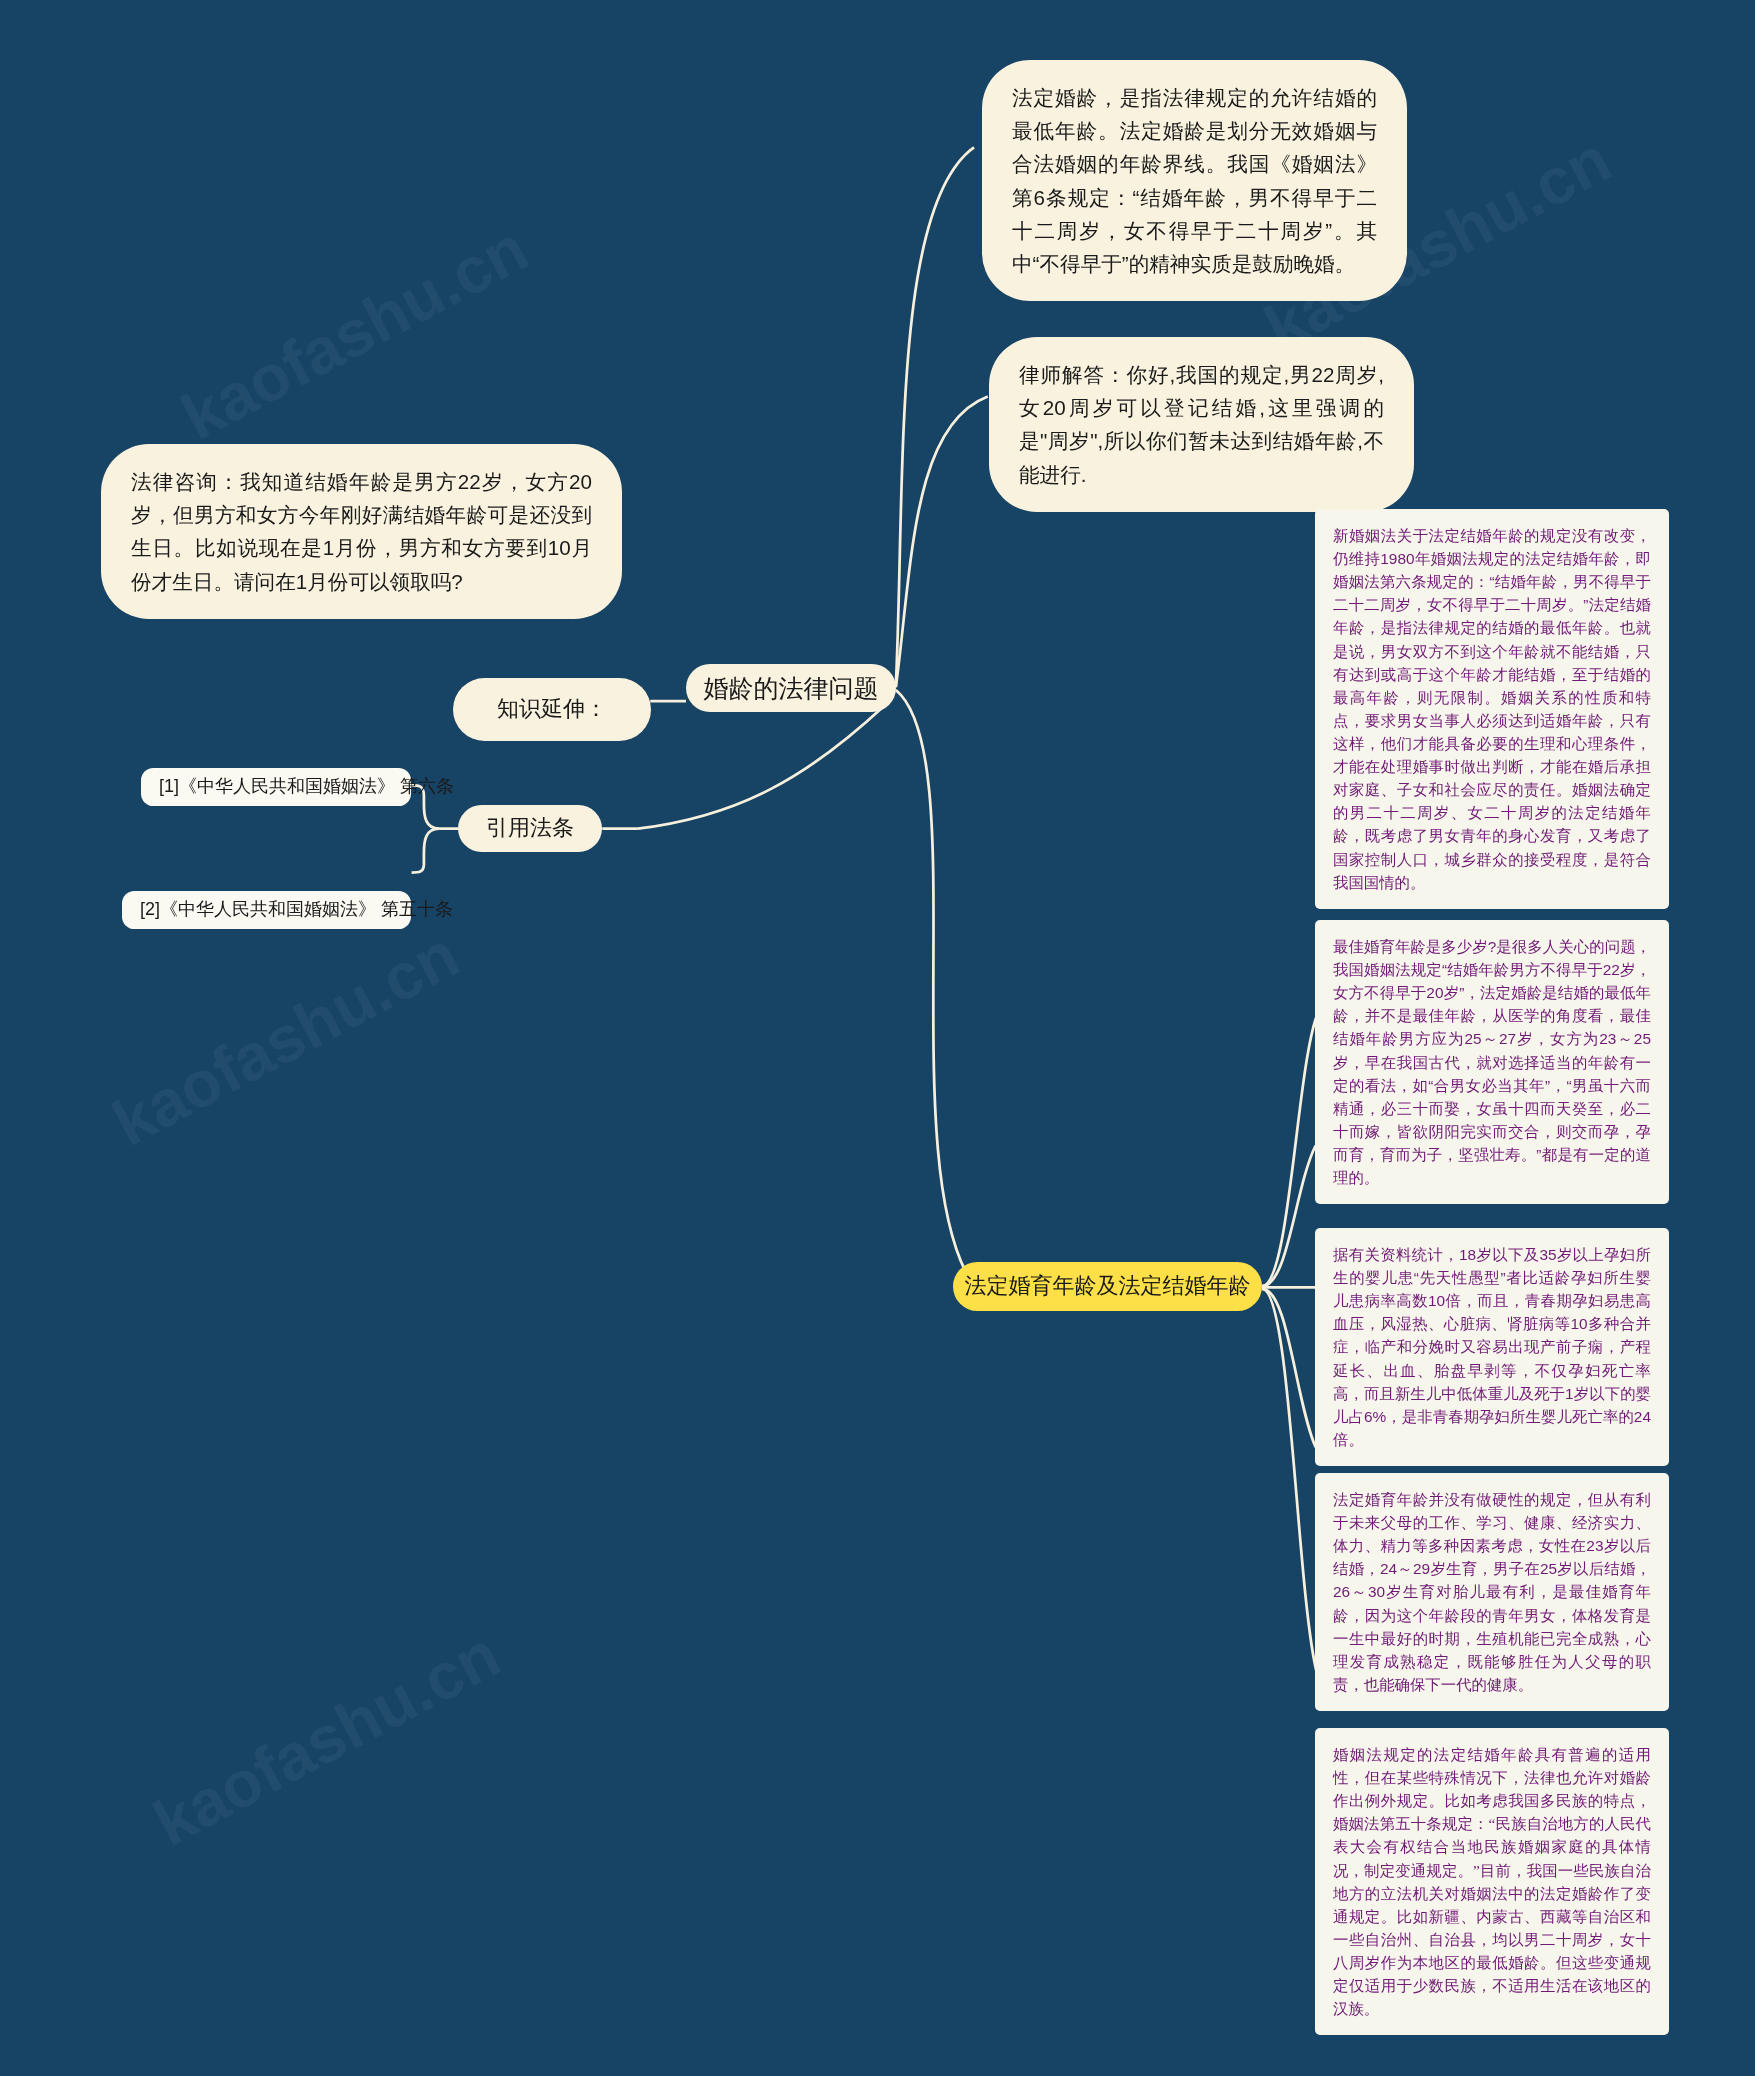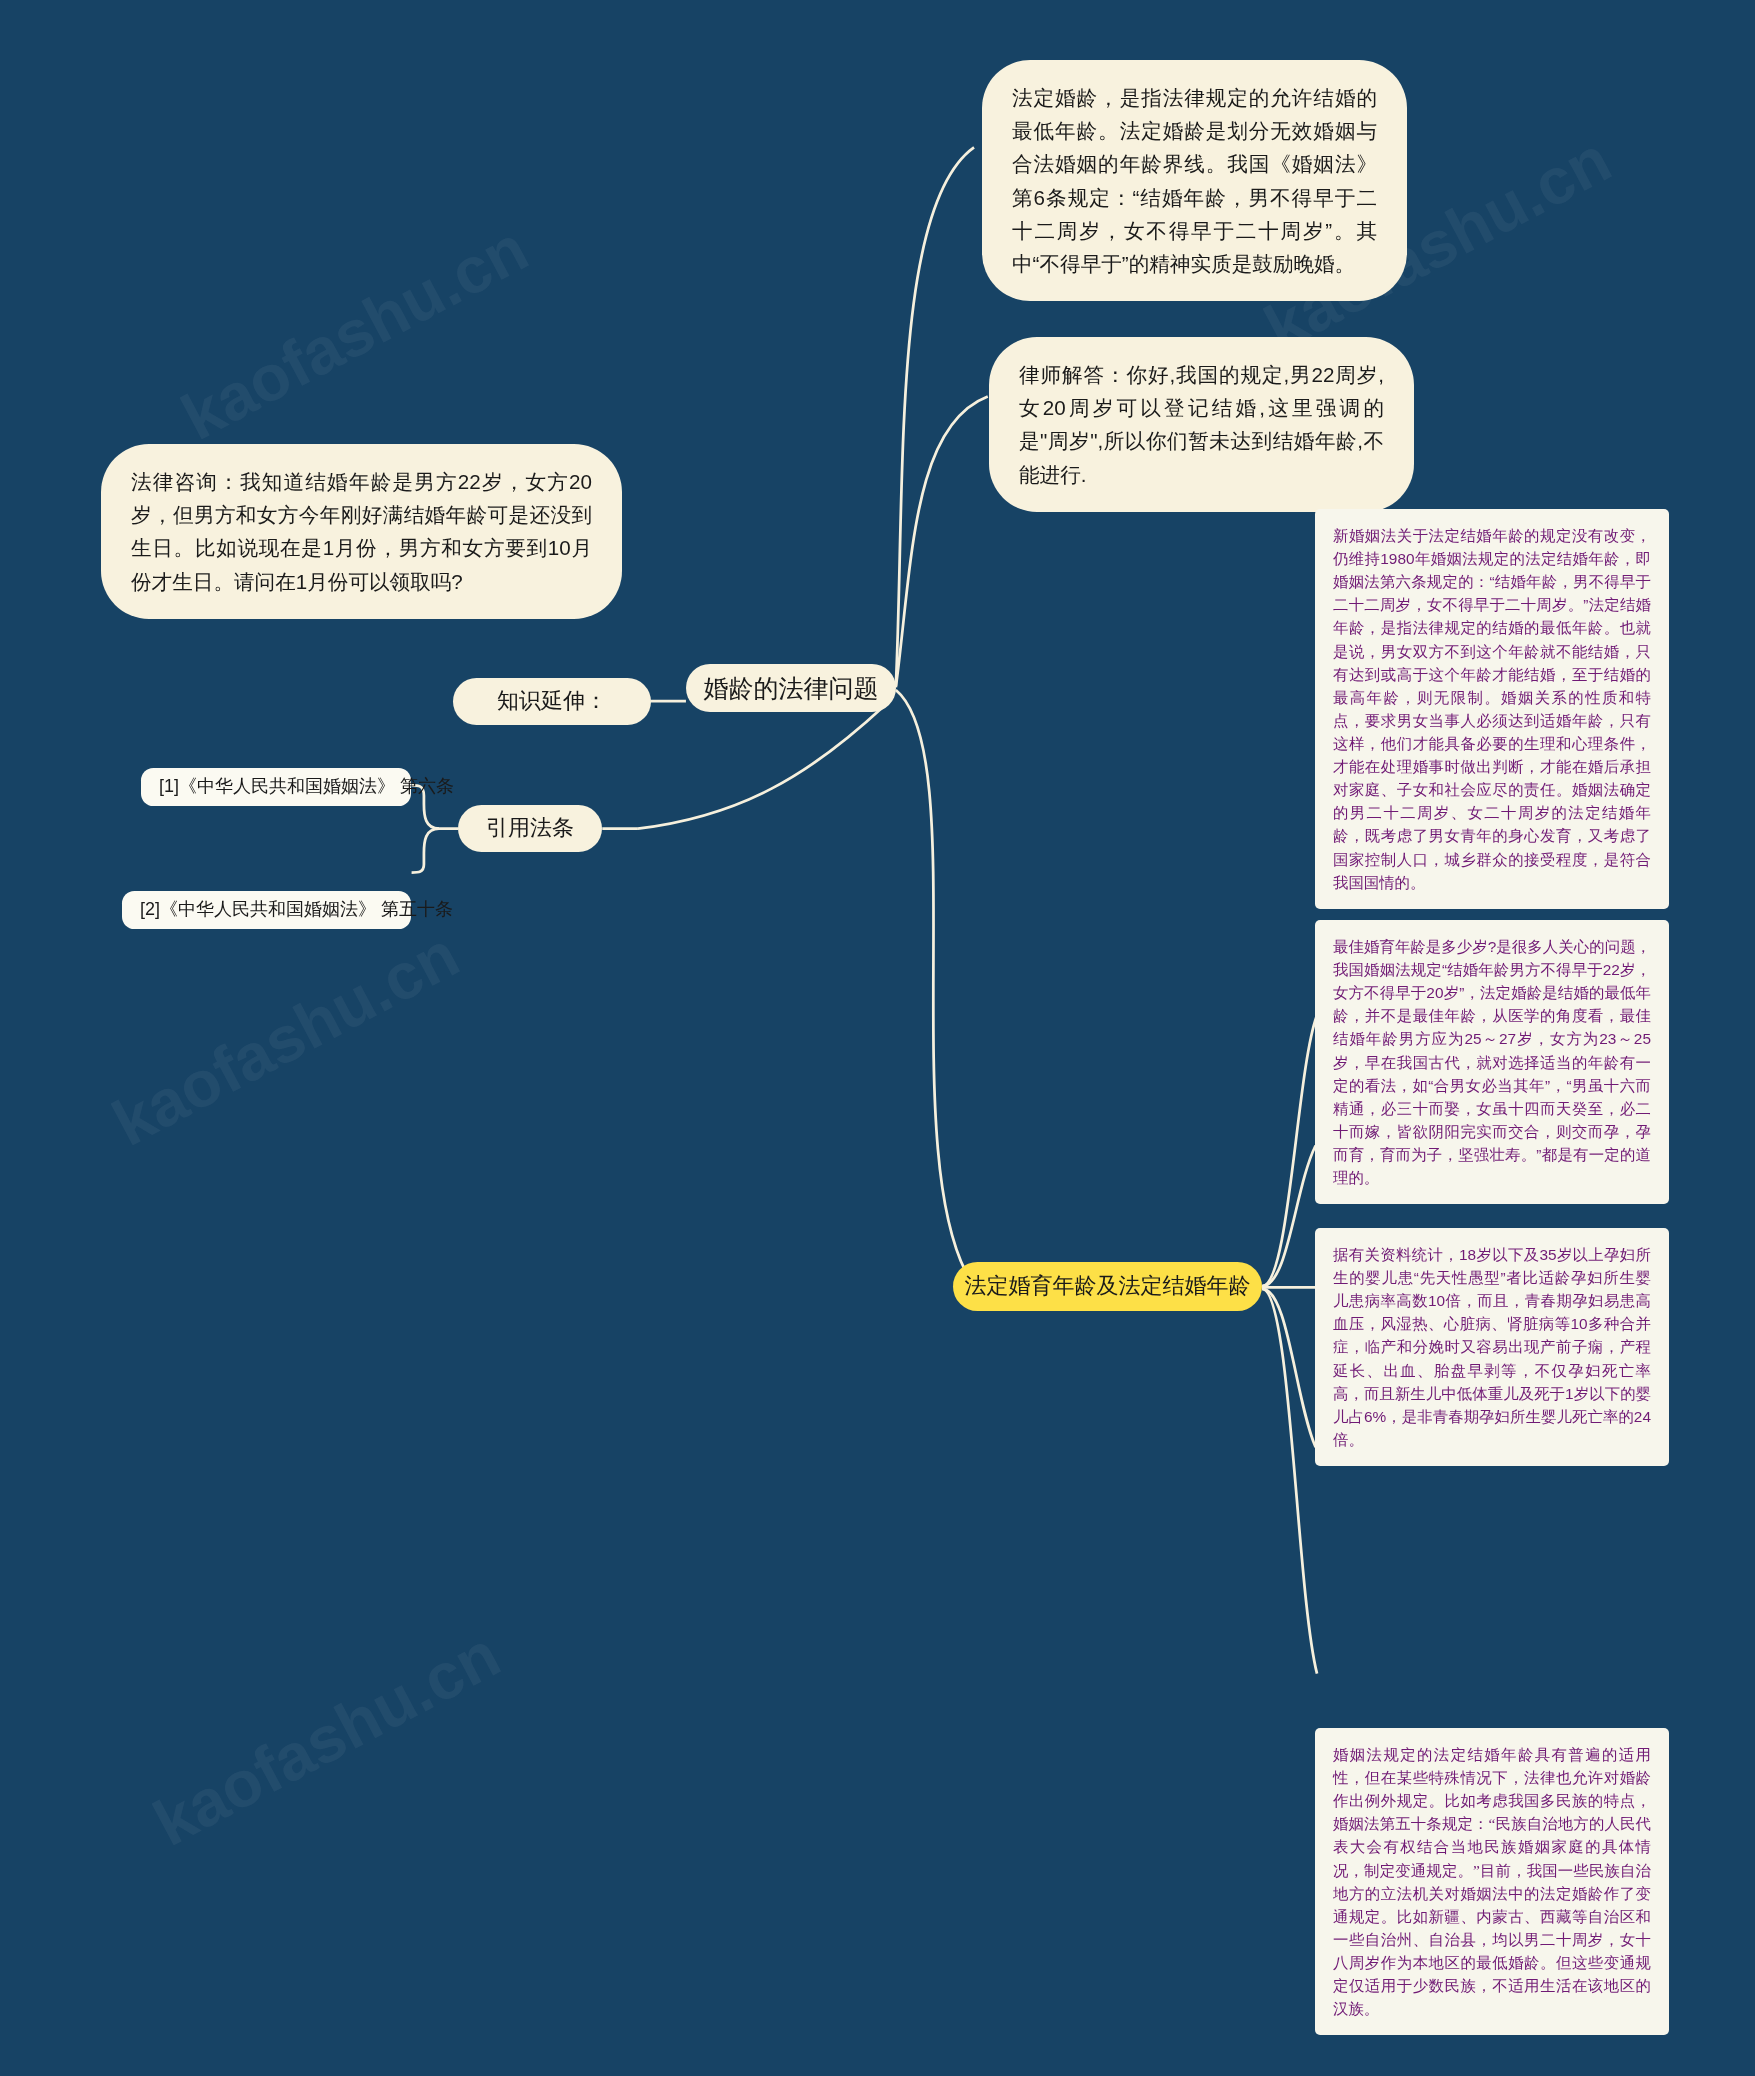--- a/index.html
+++ b/index.html
@@ -123,21 +123,21 @@
     <path d="M1840 1875 C1878 1875, 1888 1730, 1918 1670" stroke="#f6f0dd"></path>
     <path d="M1840 1877 L1920 1877" stroke="#f6f0dd"></path>
     <path d="M1840 1879 C1878 1879, 1888 2040, 1918 2110" stroke="#f6f0dd"></path>
     <path d="M1840 1879 C1882 1879, 1890 2320, 1920 2440" stroke="#f6f0dd"></path>
   </svg>
 
   <div class="node pill root" style="left: 686px; top: 664px; width: 210px; height: 48px; background: rgb(248, 242, 222);">
     <span>婚龄的法律问题</span>
   </div>
 
-  <div class="node pill" style="left: 453px; top: 678px; width: 198px; height: 47px; background: rgb(248, 242, 222);">
+  <div class="node pill" style="left: 453px; top: 678px; width: 198px; height: 63px; background: rgb(248, 242, 222);">
     <span>知识延伸：</span>
   </div>
 
   <div class="node pill" style="left: 458px; top: 805px; width: 144px; height: 47px; background: rgb(248, 242, 222);">
     <span>引用法条</span>
   </div>
 
   <div class="node pill" style="left: 953px; top: 1262px; width: 309px; height: 49px; background: #fde047;">
     <span>法定婚育年龄及法定结婚年龄</span>
   </div>
@@ -167,19 +167,22 @@
   </div>
 
   <div class="node card" style="left: 1315px; top: 920px; width: 354px; background: rgb(247, 246, 236);">
     <span>最佳婚育年龄是多少岁?是很多人关心的问题，我国婚姻法规定“结婚年龄男方不得早于22岁，女方不得早于20岁”，法定婚龄是结婚的最低年龄，并不是最佳年龄，从医学的角度看，最佳结婚年龄男方应为25～27岁，女方为23～25岁，早在我国古代，就对选择适当的年龄有一定的看法，如“合男女必当其年”，“男虽十六而精通，必三十而娶，女虽十四而天癸至，必二十而嫁，皆欲阴阳完实而交合，则交而孕，孕而育，育而为子，坚强壮寿。”都是有一定的道理的。</span>
   </div>
 
   <div class="node card" style="left: 1315px; top: 1228px; width: 354px; background: rgb(247, 246, 236);">
     <span>据有关资料统计，18岁以下及35岁以上孕妇所生的婴儿患“先天性愚型”者比适龄孕妇所生婴儿患病率高数10倍，而且，青春期孕妇易患高血压，风湿热、心脏病、肾脏病等10多种合并症，临产和分娩时又容易出现产前子痫，产程延长、出血、胎盘早剥等，不仅孕妇死亡率高，而且新生儿中低体重儿及死于1岁以下的婴儿占6%，是非青春期孕妇所生婴儿死亡率的24倍。</span>
   </div>
 
+  <div class="node card" style="left: 1315px; top: 1473px; width: 354px; background: rgb(247, 246, 236);">
+    <span>法定婚育年龄并没有做硬性的规定，但从有利于未来父母的工作、学习、健康、经济实力、体力、精力等多种因素考虑，女性在23岁以后结婚，24～29岁生育，男子在25岁以后结婚，26～30岁生育对胎儿最有利，是最佳婚育年龄，因为这个年龄段的青年男女，体格发育是一生中最好的时期，生殖机能已完全成熟，心理发育成熟稳定，既能够胜任为人父母的职责，也能确保下一代的健康。</span>
+  </div>
 
   <div class="node card" style="left: 1315px; top: 1728px; width: 354px; background: rgb(247, 246, 236); font-family: Liberation Serif, serif;">
     <span>婚姻法规定的法定结婚年龄具有普遍的适用性，但在某些特殊情况下，法律也允许对婚龄作出例外规定。比如考虑我国多民族的特点，婚姻法第五十条规定：“民族自治地方的人民代表大会有权结合当地民族婚姻家庭的具体情况，制定变通规定。”目前，我国一些民族自治地方的立法机关对婚姻法中的法定婚龄作了变通规定。比如新疆、内蒙古、西藏等自治区和一些自治州、自治县，均以男二十周岁，女十八周岁作为本地区的最低婚龄。但这些变通规定仅适用于少数民族，不适用生活在该地区的汉族。</span>
   </div>
 
 </div>
 
 
 </body></html>

